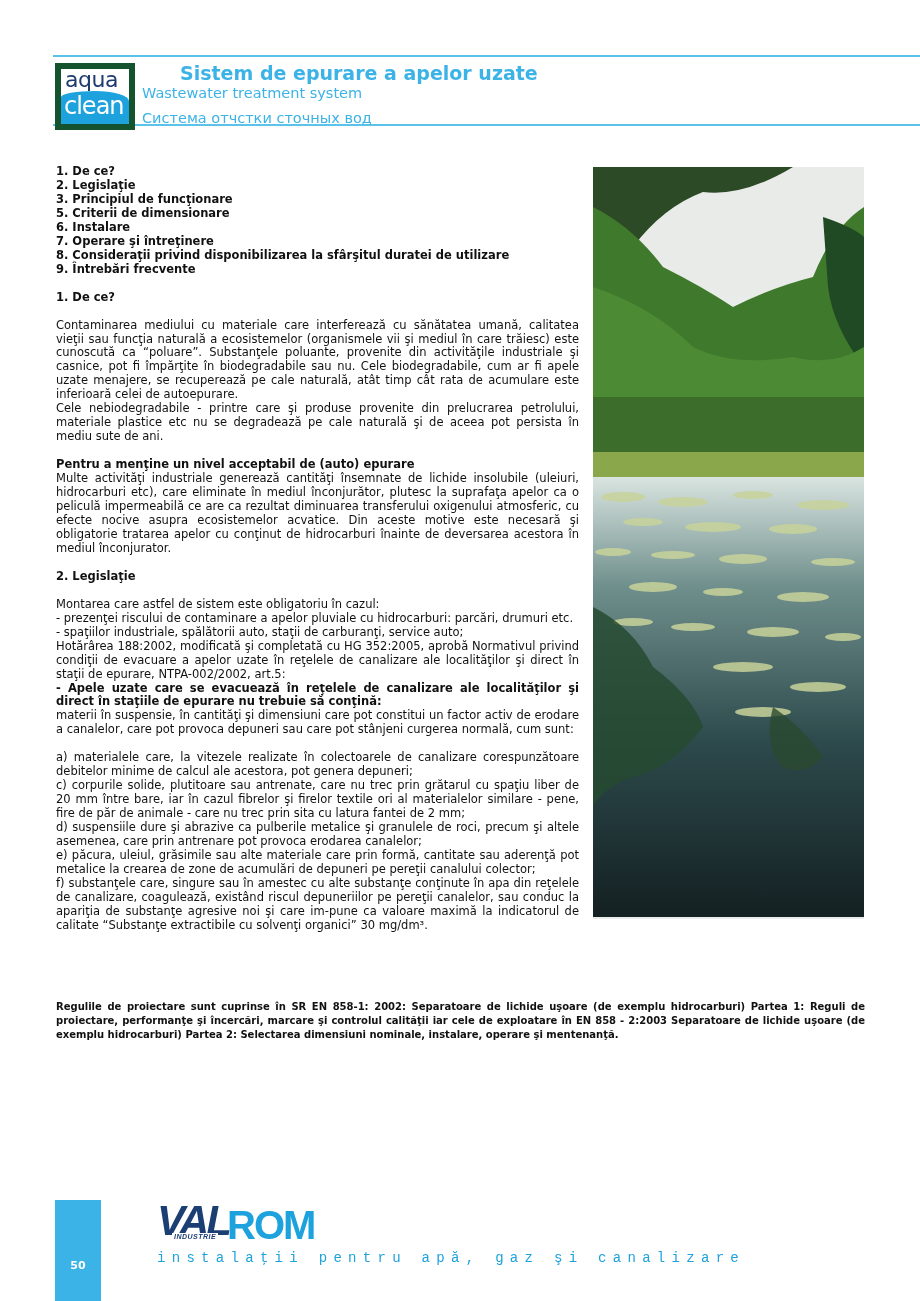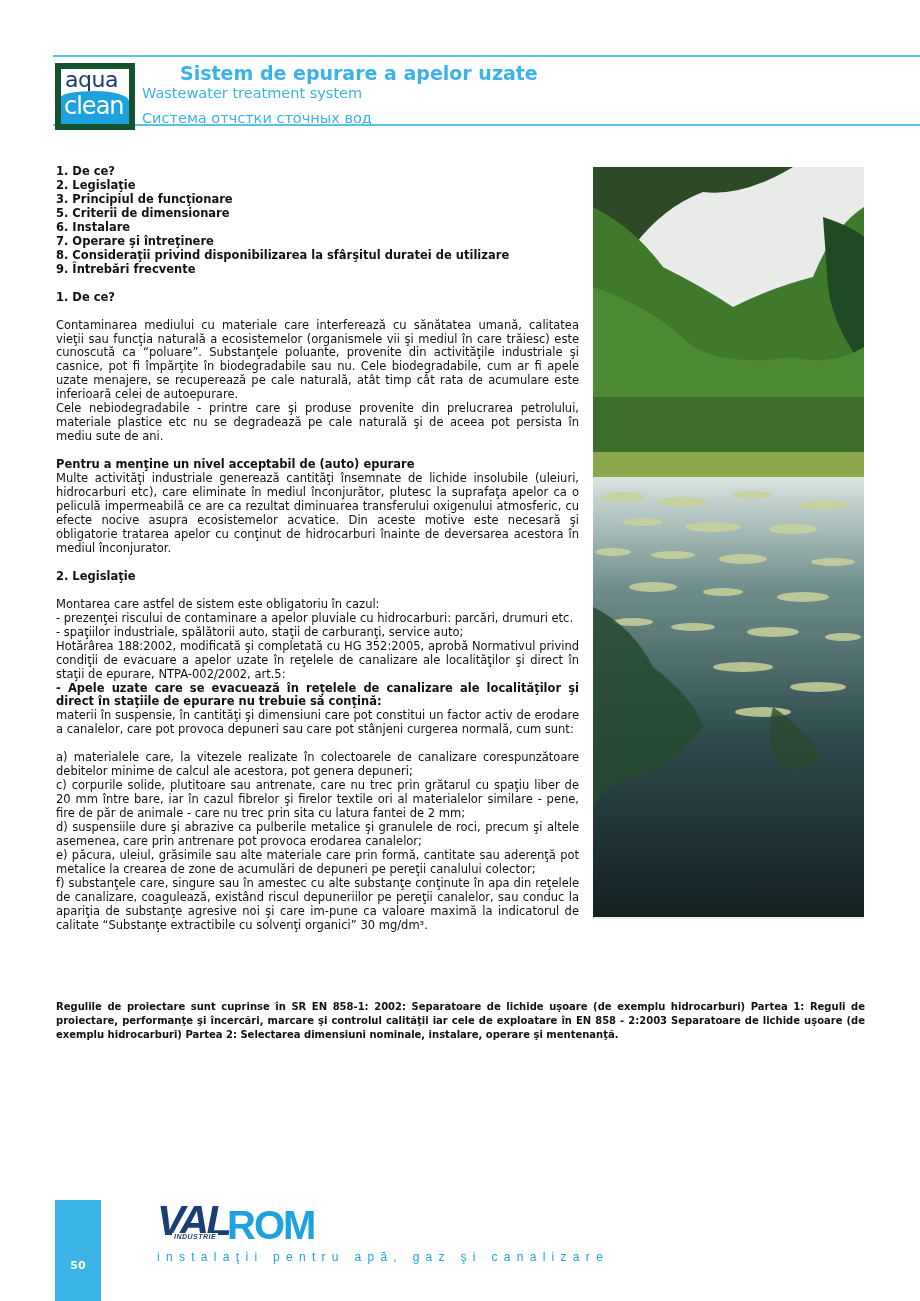--- a/index.html
+++ b/index.html
@@ -37,21 +37,21 @@
   .page-bar { position:absolute; left:55px; top:1200px; width:46px; height:101px; background:#3cb3e6; }
   .page-num { position:absolute; left:0; right:0; top:14px; text-align:center; color:#fff; font-weight:bold; font-size:11px;margin-top:45px; }
 
   .valrom { position:absolute; left:157px; top:1200px; width:170px; height:46px; }
   .valrom .val { position:absolute; left:0; top:0; font-family:"Liberation Sans", sans-serif; font-weight:bold;
                  font-style:italic; font-size:42px; line-height:42px; color:#1b3e73; letter-spacing:-3px;text-align:center; }
   .valrom .rom { position:absolute; left:70px; top:5px; font-family:"Liberation Sans", sans-serif; font-weight:bold;
                  font-size:40px; line-height:40px; color:#1ea2de; letter-spacing:-2px; }
   .valrom .ind { position:absolute; left:15px; top:33px; font-family:"Liberation Sans", sans-serif; font-weight:bold;
                  font-style:italic; font-size:7px; color:#1b3e73; letter-spacing:0.5px; background:#fff; padding:0 2px; }
-  .tagline { position:absolute; left:157px; top:1250px; font-family:Liberation Sans, sans-serif; font-size:12px;
+  .tagline { position:absolute; left:157px; top:1250px; font-family:Liberation Mono, monospace; font-size:14px;
              color:#1ea2de; letter-spacing:6.3px; }
 </style>
 </head>
 <body>
 
 <div class="rule top"></div>
 <div class="rule bottom"></div>
 
 <div class="logo">
   <div class="wave"></div>

